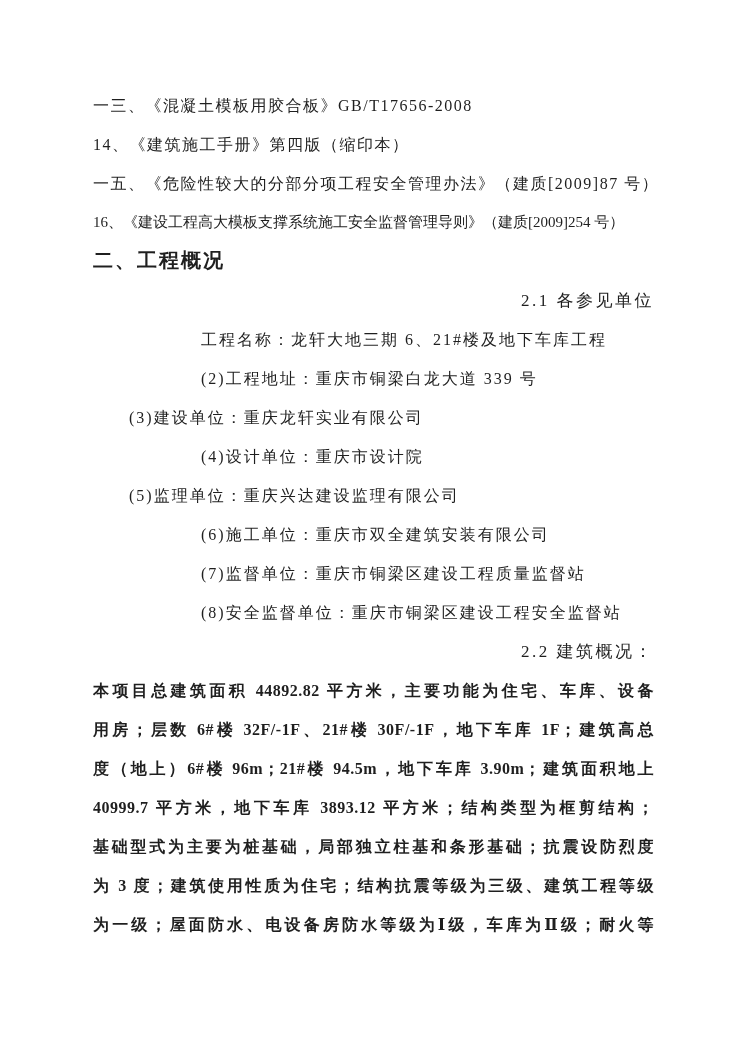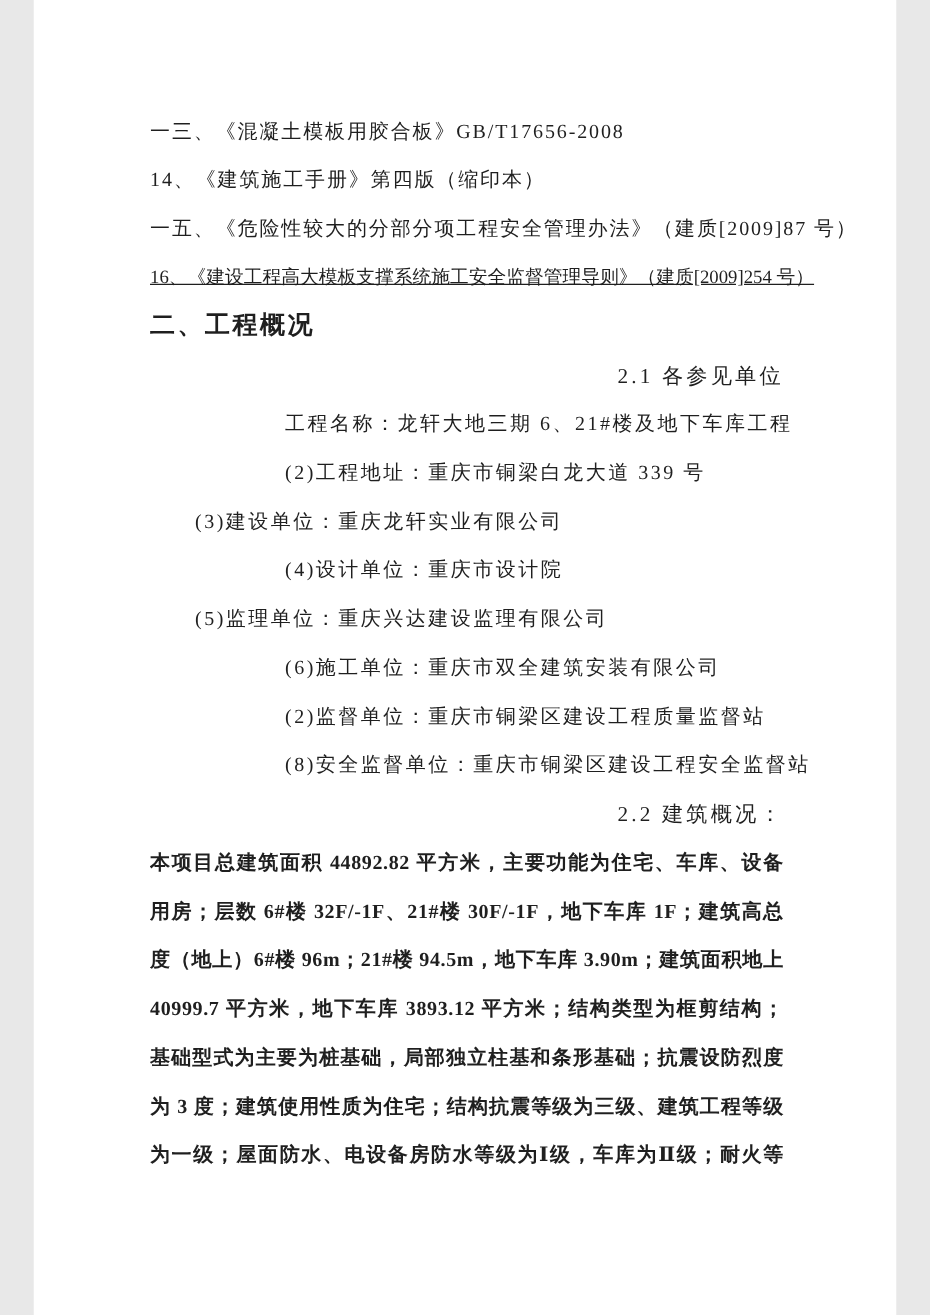--- a/index.html
+++ b/index.html
@@ -1,37 +1,37 @@
 <!DOCTYPE html>
 <html><head>
 <meta charset="utf-8">
 <style>
   html, body { margin: 0; padding: 0; background: #e8e8e8; }
   .page {
     position: relative;
-    width: 690px;
+    width: 744px;
     height: 1052px;
     margin: 0 auto;
     background: #ffffff;
     font-family: "Liberation Serif", "DejaVu Serif", serif;
     color: #1f1f1f;
     overflow: hidden;
   }
   .content {
     padding: 86px 90px 0 93px;
   }
   .line {
     height: 39px;
     line-height: 39px;
     font-size: 16px;
     letter-spacing: 1.5px;
     white-space: nowrap;
   }
   .ref { letter-spacing: 1.5px; }
-  .tight { letter-spacing: 0; font-size: 15px; text-decoration: underline; }
+  .tight { letter-spacing: 0; font-size: 15px; }
   .heading {
     font-family: Liberation Mono, monospace;
     font-weight: bold;
     font-size: 20px;
     letter-spacing: 2px;
   }
   .subhead { font-size: 17px; letter-spacing: 2.5px; text-align: right; }
   .unit { letter-spacing: 2px; margin-left: 36px; }
   .indent { padding-left: 72px; }
   .just {
@@ -58,21 +58,21 @@
     <div class="line heading">二、工程概况</div>
 
     <div class="line subhead">2.1 各参见单位</div>
 
     <div class="line unit indent">工程名称：龙轩大地三期 6、21#楼及地下车库工程</div>
     <div class="line unit indent">(2)工程地址：重庆市铜梁白龙大道 339 号</div>
     <div class="line unit">(3)建设单位：重庆龙轩实业有限公司</div>
     <div class="line unit indent">(4)设计单位：重庆市设计院</div>
     <div class="line unit">(5)监理单位：重庆兴达建设监理有限公司</div>
     <div class="line unit indent">(6)施工单位：重庆市双全建筑安装有限公司</div>
-    <div class="line unit indent">(2)监督单位：重庆市铜梁区建设工程质量监督站</div>
+    <div class="line unit indent">(7)监督单位：重庆市铜梁区建设工程质量监督站</div>
     <div class="line unit indent">(8)安全监督单位：重庆市铜梁区建设工程安全监督站</div>
 
     <div class="line subhead">2.2 建筑概况：</div>
 
     <div class="line just">本项目总建筑面积 44892.82 平方米，主要功能为住宅、车库、设备</div>
     <div class="line just">用房；层数 6#楼 32F/-1F、21#楼 30F/-1F，地下车库 1F；建筑高总</div>
     <div class="line just">度（地上）6#楼 96m；21#楼 94.5m，地下车库 3.90m；建筑面积地上</div>
     <div class="line just">40999.7 平方米，地下车库 3893.12 平方米；结构类型为框剪结构；</div>
     <div class="line just">基础型式为主要为桩基础，局部独立柱基和条形基础；抗震设防烈度</div>
     <div class="line just">为 3 度；建筑使用性质为住宅；结构抗震等级为三级、建筑工程等级</div>

